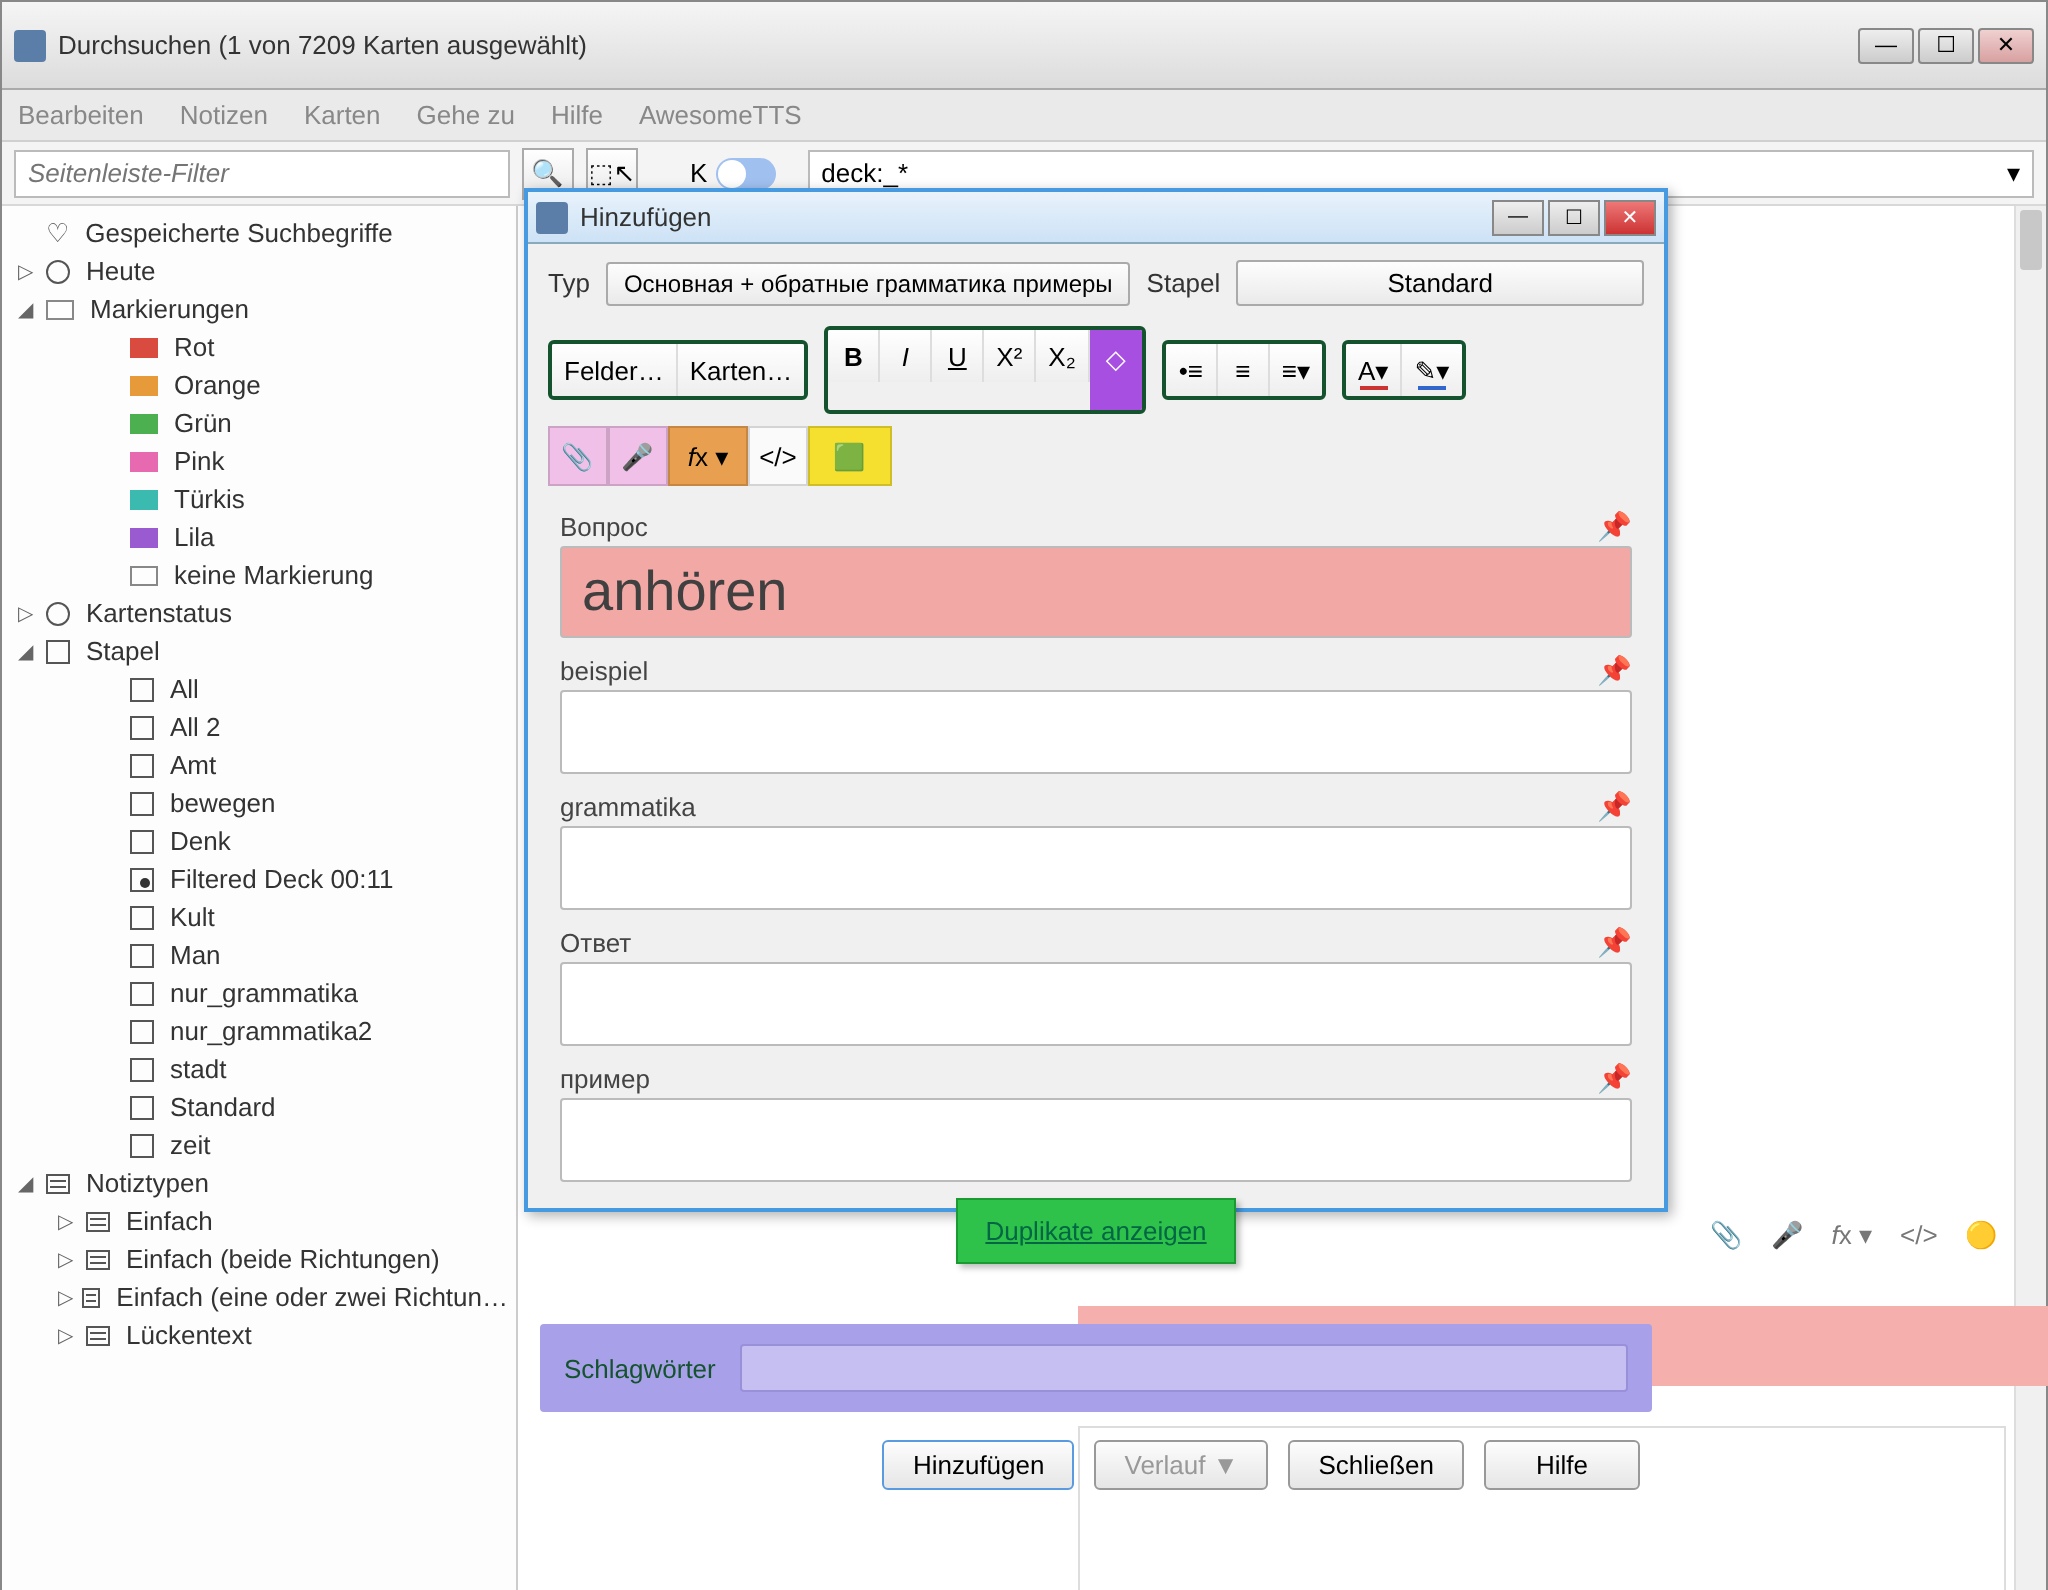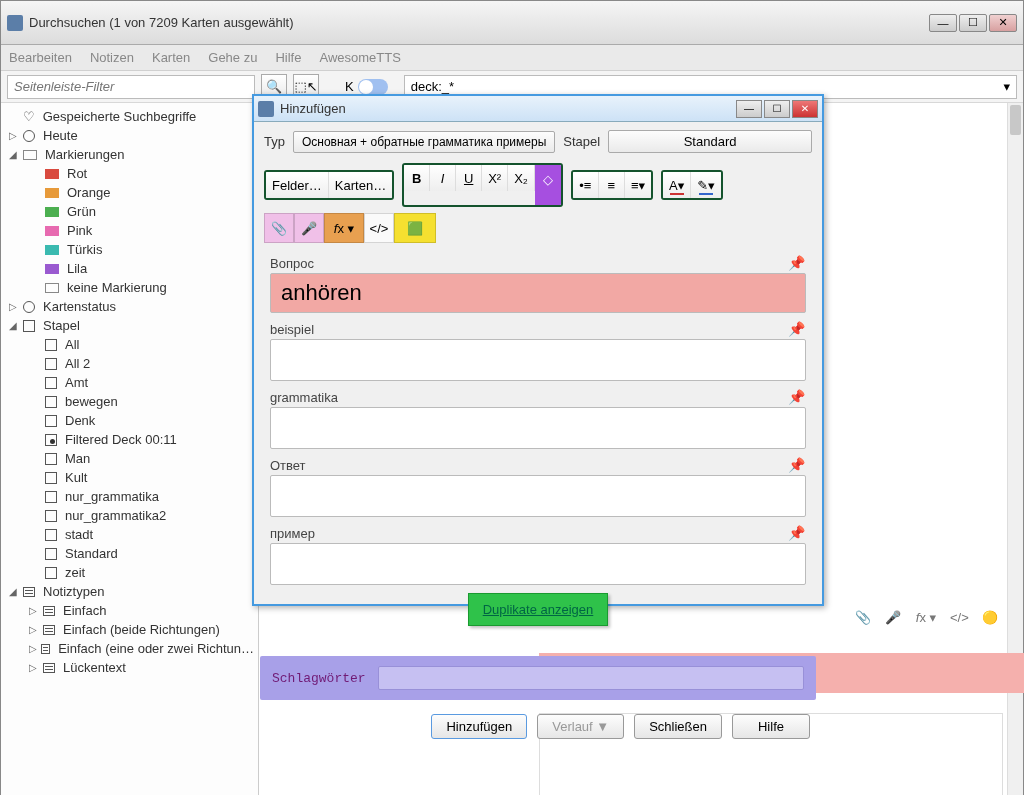--- a/index.html
+++ b/index.html
@@ -22,21 +22,21 @@
 .k-toggle { display: flex; align-items: center; gap: 4px; margin-left: 20px; }
 .k-toggle .switch { width: 30px; height: 16px; background: #a0c0f0; border-radius: 8px; position: relative; }
 .k-toggle .switch::after { content:""; position:absolute; left:1px; top:1px; width:14px; height:14px; background:#fff; border-radius:50%; }
 .deck-search { flex:1; height:24px; border:1px solid #bbb; background:#fff; padding:0 6px; display:flex; align-items:center; justify-content:space-between; margin-left:10px; }
 
 .main-area { display: flex; height: calc(100% - 86px); }
 .sidebar { width: 258px; background: #fdfdfd; border-right: 1px solid #ccc; overflow-y: auto; padding: 4px 0; }
 .side-item { display: flex; align-items: center; padding: 2px 4px 2px 8px; gap: 4px; cursor: pointer; color: #333; white-space: nowrap; }
 .caret { width: 10px; display:inline-block; color:#666; font-size:10px; }
 .ind1 { padding-left: 28px; }
-.ind2 { padding-left: 44px; }
+.ind2 { padding-left: 64px; }
 .flag { width:14px; height:10px; display:inline-block; margin-right:4px; }
 .flag.red{background:#d94a3f;} .flag.orange{background:#e79a3a;} .flag.green{background:#4caf50;}
 .flag.blue{background:#5a9ae0;} .flag.pink{background:#e76ab0;} .flag.turk{background:#3bbab0;}
 .flag.lila{background:#9a5ad0;} .flag.none{border:1px solid #888;background:transparent;}
 .deck-i{width:12px;height:12px;border:1.5px solid #555;display:inline-block;margin-right:4px;position:relative;}
 .deck-i.f::after{content:"";position:absolute;right:1px;bottom:1px;width:5px;height:5px;background:#333;border-radius:50%;}
 .note-i{width:12px;height:10px;border:1.5px solid #555;display:inline-block;margin-right:4px;position:relative;}
 .note-i::after{content:"";position:absolute;left:1px;top:2px;right:1px;height:1px;background:#555;box-shadow:0 3px 0 #555;}
 .heart-i{color:#555;margin-right:4px;}
 .clock-i{width:12px;height:12px;border:1.5px solid #555;border-radius:50%;display:inline-block;margin-right:4px;}
@@ -45,21 +45,21 @@
 .content { flex:1; background:#fff; position:relative; }
 .content .scroll { position:absolute; right:0; top:0; bottom:0; width:16px; background:#f0f0f0; border-left:1px solid #ddd;}
 .content .scroll::before{content:"";position:absolute;top:2px;left:2px;right:2px;height:30px;background:#c8c8c8;border-radius:2px;}
 
 
 .right-toolbar{ position:absolute; top:500px; right:24px; height:28px; display:flex; gap:14px; align-items:center; color:#777;}
 .pink-bar{ position:absolute; top:550px; left:280px; width:570px; height:40px; background:#f5b0ad;}
 .gray-divider{ position:absolute; top:610px; left:280px; right:20px; height:90px; background:#fff; border:1px solid #ddd;}
 
 
-.dialog { position: absolute; top: 94px; left: 252px; width: 572px; height: 512px; background: #f0f0f0; border: 2px solid #459ae0; box-shadow: 2px 2px 6px rgba(0,0,0,0.3); }
+.dialog { position: absolute; top: 94px; left: 262px; width: 572px; height: 512px; background: #f0f0f0; border: 2px solid #459ae0; box-shadow: 2px 2px 6px rgba(0,0,0,0.3); }
 .dlg-title { height: 26px; background: linear-gradient(#e8f2fb,#cde2f6); display:flex; align-items:center; padding:0 4px; border-bottom:1px solid #8ab; }
 .dlg-title .app-icon { width:16px; height:16px; background:#5b7ea8; border-radius:2px; margin-right:6px;}
 .dlg-title .t { flex:1; color:#333; }
 .dlg-title .wbtn { width:26px; height:18px; background:linear-gradient(#eee,#ccc); border:1px solid #888; display:flex;align-items:center;justify-content:center; margin-left:2px; font-size:10px; cursor:pointer;}
 .dlg-title .wbtn.close { background: linear-gradient(#e77,#c33); color:#fff; }
 
 .dlg-row1 { display:flex; align-items:center; gap:8px; padding:8px 10px; }
 .dlg-row1 .lbl { color:#333; }
 .dlg-row1 .selbtn { border:1px solid #aaa; background:linear-gradient(#fdfdfd,#eaeaea); padding:3px 8px; cursor:pointer; border-radius:2px;}
 .dlg-row1 .typebtn { flex: 0 0 auto; font-size:12px;}
@@ -79,27 +79,27 @@
 .tb2.orange { background:#e8a050; }
 .tb2.orange.wide{ width:40px;}
 .tb2.plain{ background:#fafafa;}
 .tb2.yellow{ background:#f5e030; width:42px;}
 
 .fields { padding: 4px 16px; }
 .field { margin-bottom: 8px; }
 .field-label { display:flex; justify-content:space-between; align-items:center; color:#444; margin-bottom:2px;}
 .pin { color:#bbb; font-size:14px;}
 .field-input { width:100%; min-height:34px; border:1px solid #bbb; background:#fff; border-radius:2px; padding:4px 6px;}
-.field-input.dup { background:#f2a8a4; font-size:22px; color:#000000; padding:6px 10px;}
+.field-input.dup { background:#f2a8a4; font-size:28px; color:#404040; padding:6px 10px;}
 .field-input.tall { min-height:42px;}
 
 .dup-btn { display:block; margin:8px auto 12px auto; background:#2fc24a; border:1px solid #1a9a30; color:#0a3; padding:8px 14px; cursor:pointer; text-decoration:underline; color:#064; box-shadow:2px 2px 3px rgba(0,0,0,0.25);}
 
 .tags-row { background:#a8a0e8; padding:10px 12px; display:flex; align-items:center; gap:12px; margin:14px 6px 6px 6px; border-radius:2px;}
-.tags-row .lbl{ color:#701a75;font-family:Liberation Mono, monospace;}
+.tags-row .lbl{ color:#14532d;}
 .tags-row .tag-input{ flex:1; height:24px; background:#c6c0f2; border:1px solid #9890d8; border-radius:2px;}
 
 .dlg-buttons { display:flex; justify-content:flex-end; gap:10px; padding:8px 12px;}
 .dlg-buttons .btn { border:1px solid #999; background:linear-gradient(#fdfdfd,#e6e6e6); padding:4px 14px; border-radius:3px; cursor:pointer; min-width:78px; text-align:center;}
 .dlg-buttons .btn.primary { border:1px solid #5a9ae0;}
 .dlg-buttons .btn.disabled { color:#999;}
 </style>
 </head>
 <body>
 
@@ -211,25 +211,25 @@
       <div class="side-item ind2">
           <span class="deck-i"></span>
           <span>Denk</span>
         </div>
       <div class="side-item ind2">
           <span class="deck-i f"></span>
           <span>Filtered Deck 00:11</span>
         </div>
       <div class="side-item ind2">
           <span class="deck-i"></span>
+          <span>Kult</span>
+        </div>
+      <div class="side-item ind2">
+          <span class="deck-i"></span>
           <span>Man</span>
-        </div>
-      <div class="side-item ind2">
-          <span class="deck-i"></span>
-          <span>Kult</span>
         </div>
       <div class="side-item ind2">
           <span class="deck-i"></span>
           <span>nur_grammatika</span>
         </div>
       <div class="side-item ind2">
           <span class="deck-i"></span>
           <span>nur_grammatika2</span>
         </div>
       <div class="side-item ind2">

